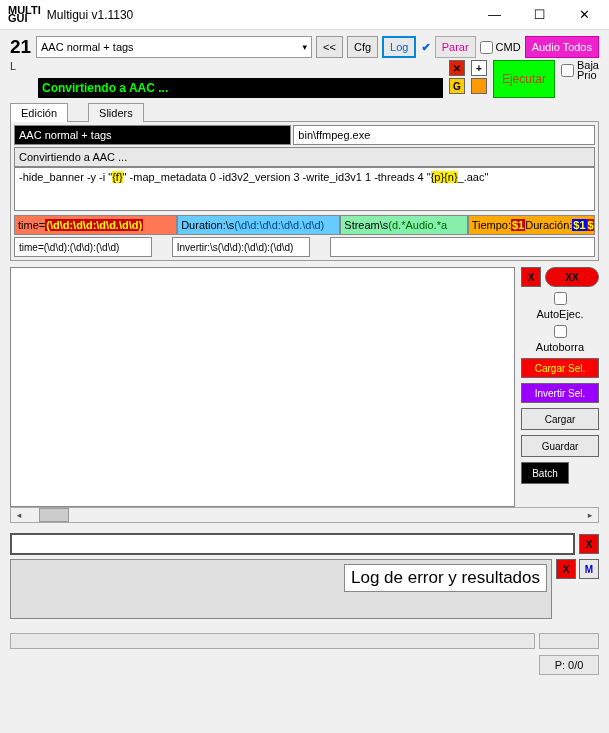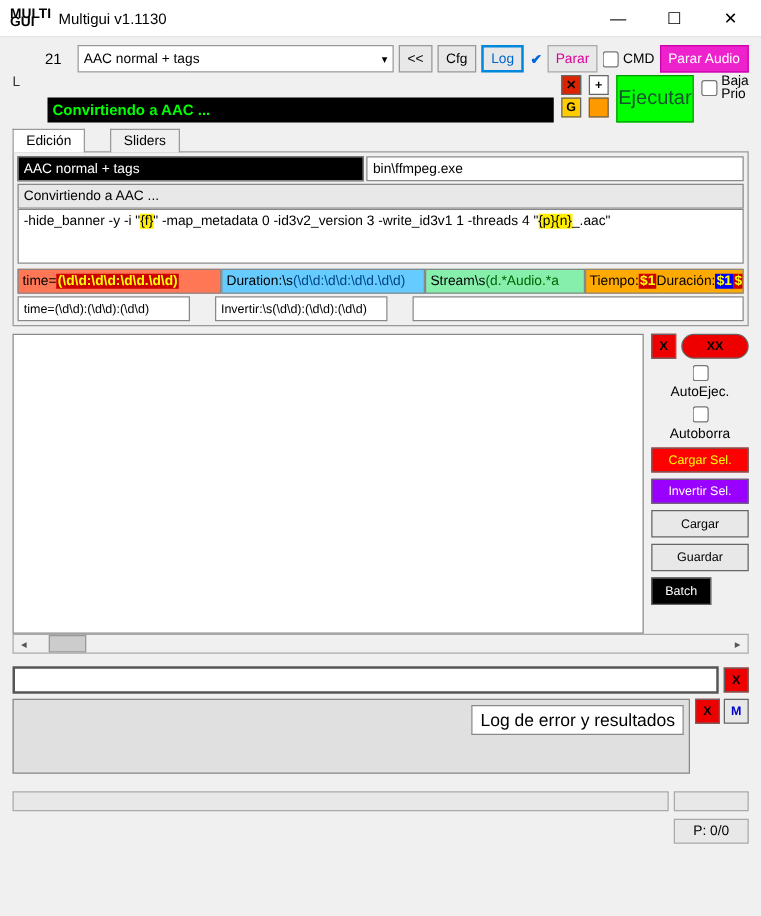--- a/index.html
+++ b/index.html
@@ -4,41 +4,41 @@
 <style>
 * { box-sizing: border-box; margin: 0; padding: 0; font-family: "Segoe UI", Tahoma, sans-serif; font-size: 11px; }
 body { background: #f0f0f0; width: 609px; height: 733px; overflow: hidden; }
 
 .titlebar { height: 30px; background: #fff; display: flex; align-items: center; padding: 0 2px 0 8px; border-bottom: 1px solid #ddd; }
 .titlebar .logo { font-size: 8px; line-height: 7px; font-weight: bold; margin-right: 6px; }
 .titlebar .title { flex: 1; font-size: 12px; }
 .titlebar .wbtn { width: 45px; height: 28px; display: flex; align-items: center; justify-content: center; font-size: 13px; }
 
 .toolbar1 { display: flex; align-items: center; gap: 4px; padding: 6px 10px 2px 10px; }
-.num21 { font-size: 12px; font-weight: 400; width: 22px; margin-left: 26px; }
+.num21 { font-size: 19px; font-weight: 700; width: 22px; }
 .combo { flex: 1; height: 22px; border: 1px solid #999; background: #fff; padding: 0 4px; display: flex; align-items: center; justify-content: space-between; }
 .combo .arrow { font-size: 9px; }
 .btn { height: 22px; border: 1px solid #999; background: #e8e8e8; padding: 0 6px; display: inline-flex; align-items: center; justify-content: center; cursor: default; }
 .btn.log { border: 2px solid #0088dd; color: #0066cc; }
 .btn.parar { color: #dd0099; border-color: #aaa; }
 .btn.parar-todos { background: #ee22cc; color: #fff; border-color: #cc00aa; }
 .chk { display: inline-flex; align-items: center; gap: 3px; }
 .chk input { width: 13px; height: 13px; }
 .checkmark { color: #0066dd; font-weight: bold; margin-left: 1px; }
 
 .row2 { display: flex; align-items: flex-start; padding: 0 10px 4px 10px; gap: 6px; }
 .row2 .lbl-l { width: 22px; font-size: 11px; color: #333; }
 .statusbar { flex: 1; height: 20px; background: #000; color: #00ff00; font-weight: bold; padding: 2px 4px; display: flex; align-items: center; font-size: 12px; margin-top: 18px; }
 .mini-col { display: flex; flex-direction: column; gap: 2px; align-items: center; }
 .mini-btn { width: 16px; height: 16px; border: 1px solid #666; display: flex; align-items: center; justify-content: center; font-size: 10px; font-weight: bold; }
 .mini-x { background: #dd2200; color: #000; }
 .mini-plus { background: #fff; }
 .mini-g { background: #ffcc00; color: #000; }
 .mini-sq { background: #ff9900; }
-.ejecutar { width: 62px; height: 38px; background: #00ff00; border: 1px solid #009900; color: #14532d; display: flex; align-items: center; justify-content: center; font-size: 16px; }
+.ejecutar { width: 62px; height: 38px; background: #00ff00; border: 1px solid #009900; color: #c2410c; display: flex; align-items: center; justify-content: center; font-size: 12px; }
 .baja-prio { display: flex; align-items: center; gap: 3px; font-size: 10px; line-height: 10px; }
 
 .tabs { display: flex; padding: 0 10px; gap: 20px; }
 .tab { border: 1px solid #999; border-bottom: none; padding: 3px 10px; background: #f0f0f0; position: relative; top: 1px; }
 .tab.active { background: #fff; z-index: 2; }
 .tab-body { margin: 0 10px; border: 1px solid #999; background: #f0f0f0; padding: 3px; }
 
 .field-row { display: flex; gap: 2px; margin-bottom: 2px; }
 .field { border: 1px solid #888; background: #fff; padding: 2px 4px; height: 20px; display: flex; align-items: center; }
 .field.black { background: #000; color: #fff; }
@@ -71,21 +71,21 @@
 .sbtn.borrar { background: #ff0000; color: #ffff00; width: 100%; }
 .sbtn.invertir { background: #9900ff; color: #fff; width: 100%; }
 .sbtn.plain { background: #e8e8e8; width: 100%; height: 22px; }
 .sbtn.batch { background: #000; color: #fff; width: 48px; height: 22px; }
 .side .chk { font-size: 10px; flex-direction: column; }
 
 .bottom1 { display: flex; margin: 10px 10px 0 10px; gap: 4px; align-items: center; }
 .txt-in { flex: 1; height: 22px; border: 2px solid #555; background: #fff; }
 .bottom2 { display: flex; margin: 4px 10px 0 10px; gap: 4px; }
 .logbox { flex: 1; height: 60px; border: 1px solid #888; background: #e0e0e0; position: relative; }
-.tooltip { position: absolute; right: 4px; top: 4px; background: #fff; border: 1px solid #888; padding: 3px 6px; font-size: 14px; }
+.tooltip { position: absolute; right: 4px; top: 4px; background: #fff; border: 1px solid #888; padding: 3px 6px; font-size: 17px; }
 .side2 { display: flex; gap: 3px; align-items: flex-start; }
 .sbtn.m { width: 20px; height: 20px; background: #e8e8e8; color: #0000cc; font-weight: bold; }
 
 .progress-row { display: flex; margin: 14px 10px 0 10px; gap: 4px; }
 .progress { flex: 1; height: 16px; border: 1px solid #aaa; background: #e8e8e8; }
 .progress.small { flex: 0 0 60px; }
 .footer { display: flex; justify-content: flex-end; margin: 6px 10px 0 10px; }
 .pcount { border: 1px solid #aaa; background: #e8e8e8; padding: 3px 12px; font-size: 11px; width: 60px; text-align: center; }
 </style>
 </head>
@@ -107,21 +107,21 @@
   </div>
   <div class="btn">&lt;&lt;</div>
   <div class="btn">Cfg</div>
   <div class="btn log">Log</div>
   <span class="checkmark">✔</span>
   <div class="btn parar">Parar</div>
   <label class="chk">
       <input type="checkbox" style="">
       <span>CMD</span>
     </label>
-  <div class="btn parar-todos">Parar Audio</div>
+  <div class="btn parar-todos">Audio Todos</div>
 </div>
 
 <div class="row2">
   <div class="lbl-l">L</div>
   <div class="statusbar">Convirtiendo a AAC ...</div>
   <div class="mini-col">
     <div class="mini-btn mini-x">✕</div>
     <div class="mini-btn mini-g">G</div>
   </div>
   <div class="mini-col">

